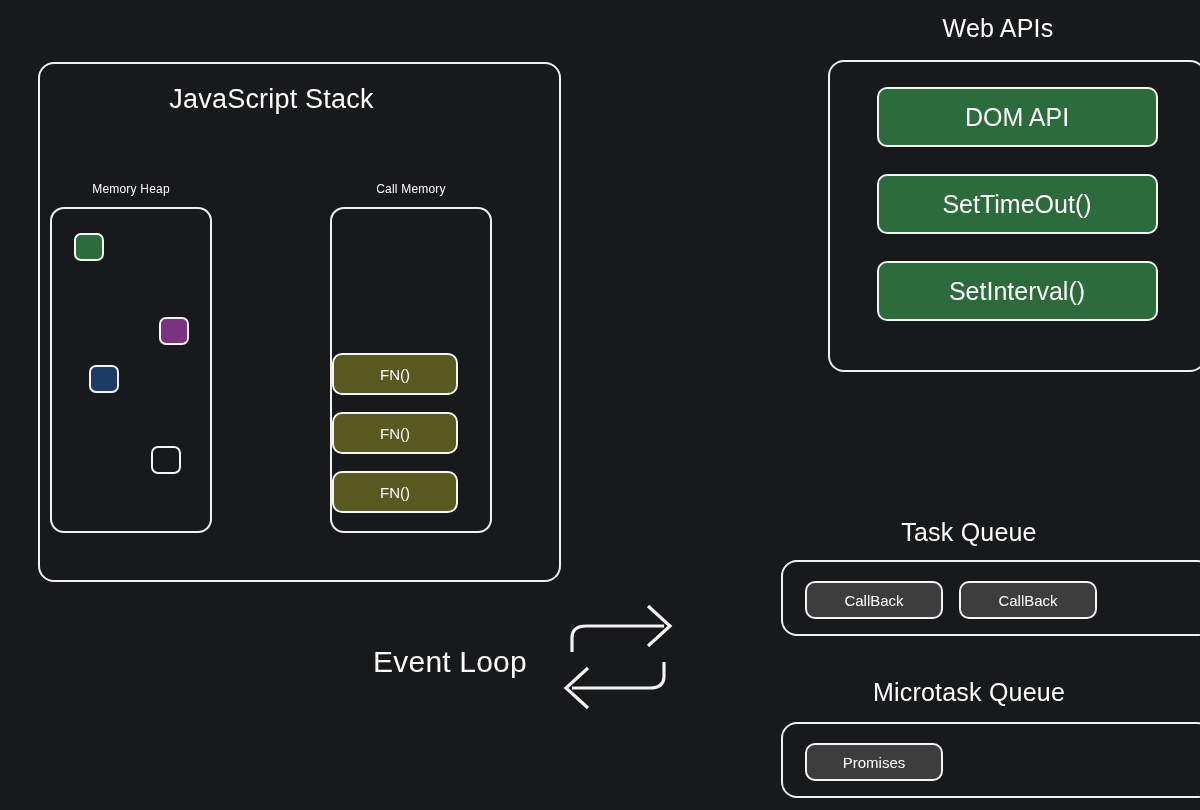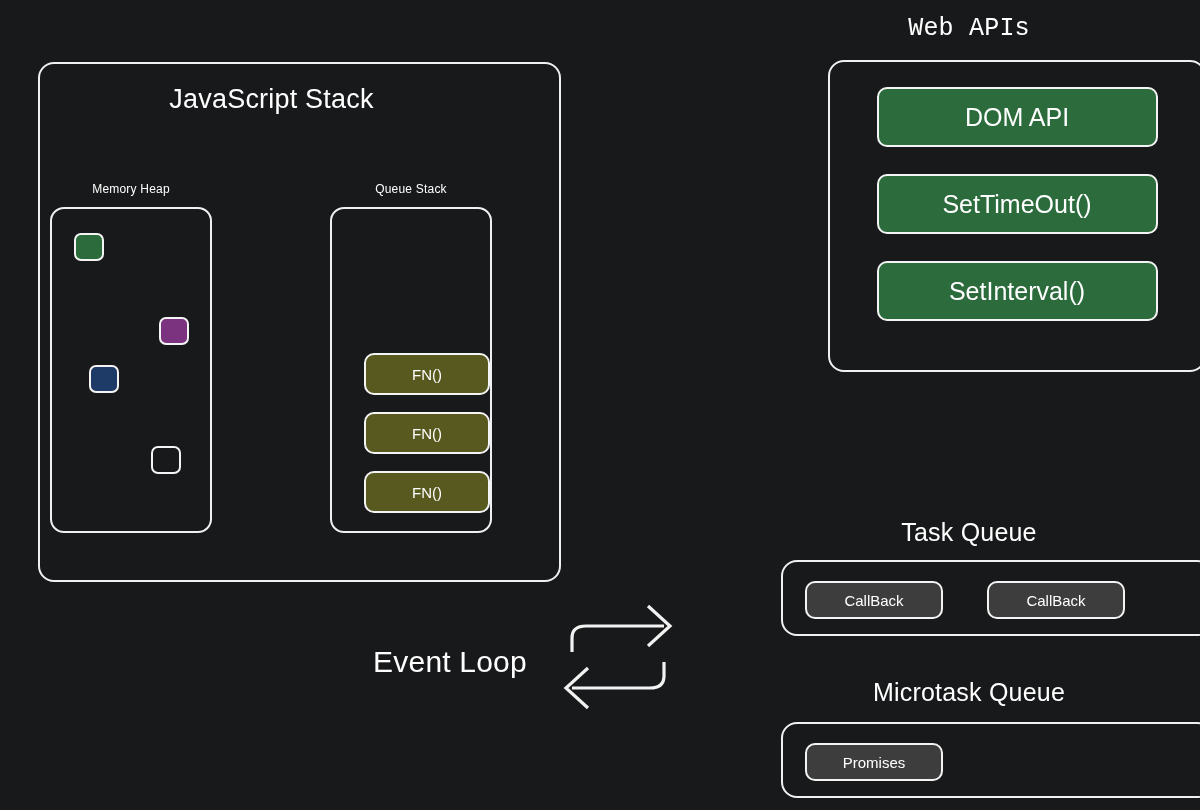--- a/index.html
+++ b/index.html
@@ -67,21 +67,21 @@
   #js-engine { left: 10px; top: 62px; width: 523px; height: 520px; }
   #js-engine-title { left: 10px; top: 84px; width: 523px; }
 
   #memory-heap-label { left: 50px; top: 182px; width: 162px; }
   #memory-heap { left: 50px; top: 207px; width: 162px; height: 326px; }
 
   #call-stack-label { left: 330px; top: 182px; width: 162px; }
   #call-stack { left: 330px; top: 207px; width: 162px; height: 326px; }
 
   
-  #webapis-title { left: 780px; top: 14px; width: 378px; font-family: Liberation Mono, monospace; }
+  #webapis-title { left: 809px; top: 14px; width: 378px; }
   #webapis { left: 800px; top: 60px; width: 378px; height: 312px; }
 
   
   #task-queue-title { left: 753px; top: 518px; width: 432px; }
   #task-queue { left: 753px; top: 560px; width: 432px; height: 76px; }
 
   #microtask-queue-title { left: 753px; top: 678px; width: 432px; }
   #microtask-queue { left: 753px; top: 722px; width: 432px; height: 76px; }
 
   
@@ -99,41 +99,41 @@
   <div id="memory-heap-label" class="abs heading title-sm">Memory Heap</div>
   <div id="memory-heap" class="abs subpanel">
     <div id="heap-cells" style="position:relative;width:100%;height:100%;">
         <div class="abs heapcell" style="left: 22px; top: 24px; width: 30px; height: 28px; background: rgb(43, 107, 60);"></div>
         <div class="abs heapcell" style="left: 107px; top: 108px; width: 30px; height: 28px; background: rgb(123, 51, 128);"></div>
         <div class="abs heapcell" style="left: 37px; top: 156px; width: 30px; height: 28px; background: rgb(30, 58, 102);"></div>
         <div class="abs heapcell" style="left: 99px; top: 237px; width: 30px; height: 28px; background: transparent;"></div>
       </div>
   </div>
 
-  <div id="call-stack-label" class="abs heading title-sm">Queue Stack</div>
+  <div id="call-stack-label" class="abs heading title-sm">Call Memory</div>
   <div id="call-stack" class="abs subpanel">
-    <div id="call-stack-frames" style="position:absolute;left:0;right:0;bottom:18px;display:flex;flex-direction:column;align-items:flex-end;gap:17px;margin-top:48px;">
+    <div id="call-stack-frames" style="position:absolute;left:0;right:0;bottom:18px;display:flex;flex-direction:column;align-items:flex-start;gap:17px;margin-top:48px;">
         <div class="chip chip-olive" style="width: 122px; height: 38px; background: rgb(87, 89, 31);">FN()</div>
         <div class="chip chip-olive" style="width: 122px; height: 38px; background: rgb(87, 89, 31);">FN()</div>
         <div class="chip chip-olive" style="width: 122px; height: 38px; background: rgb(87, 89, 31);">FN()</div>
       </div>
   </div>
 
   <div id="webapis-title" class="abs heading title-md">Web APIs</div>
   <div id="webapis" class="abs panel">
     <div id="webapis-items" style="position:absolute;left:0;right:0;top:25px;display:flex;flex-direction:column;align-items:center;gap:27px;">
         <div class="chip chip-green" style="width: 277px; height: 56px; background: rgb(43, 107, 60);">DOM API</div>
         <div class="chip chip-green" style="width: 277px; height: 56px; background: rgb(43, 107, 60);">SetTimeOut()</div>
         <div class="chip chip-green" style="width: 277px; height: 56px; background: rgb(43, 107, 60);">SetInterval()</div>
       </div>
   </div>
 
   <div id="task-queue-title" class="abs heading title-md">Task Queue</div>
   <div id="task-queue" class="abs panel">
-    <div id="task-queue-items" style="position:absolute;left:22px;top:19px;display:flex;flex-direction:row;gap:44px;">
+    <div id="task-queue-items" style="position:absolute;left:22px;top:19px;display:flex;flex-direction:row;gap:16px;">
         <div class="chip chip-gray" style="width: 134px; height: 34px; background: rgb(61, 61, 61);">CallBack</div>
         <div class="chip chip-gray" style="width: 134px; height: 34px; background: rgb(61, 61, 61);">CallBack</div>
       </div>
   </div>
 
   <div id="microtask-queue-title" class="abs heading title-md">Microtask Queue</div>
   <div id="microtask-queue" class="abs panel">
     <div id="microtask-queue-items" style="position:absolute;left:22px;top:19px;display:flex;flex-direction:row;gap:32px;">
         <div class="chip chip-gray" style="width: 134px; height: 34px; background: rgb(61, 61, 61);">Promises</div>
       </div>

